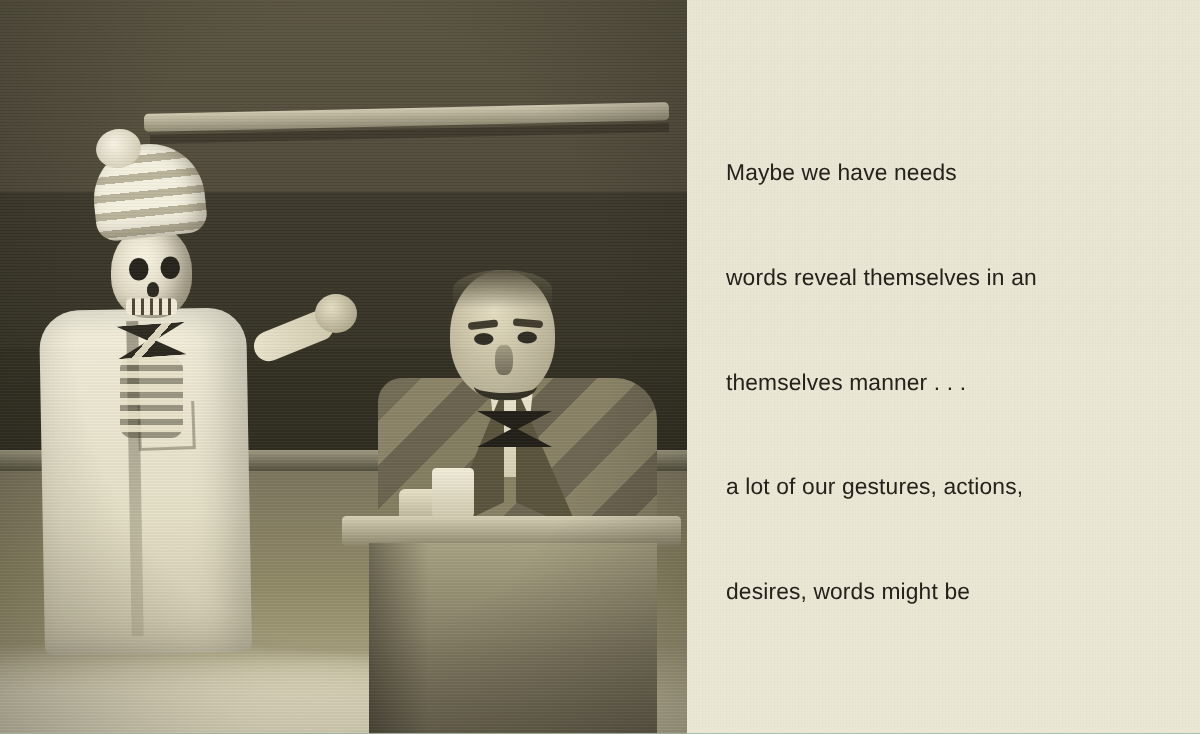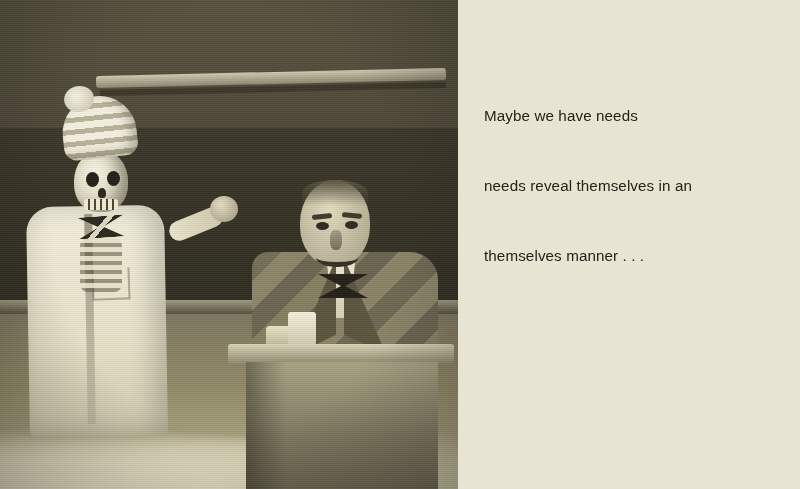--- a/index.html
+++ b/index.html
@@ -345,22 +345,24 @@
     <div class="lectern-shadow"></div>
 
     <div class="vignette"></div>
     <div class="noise"></div>
   </div>
 
   <div class="text-panel">
     <div class="paper-texture"></div>
     <div class="poem">
       <span class="line">Maybe we have needs</span>
-      <span class="line">needs reveal themselves in an</span>
+      <span class="line">words reveal themselves in an</span>
       <span class="line">themselves manner . . .</span>
+      <span class="line">a lot of our gestures, actions,</span>
+      <span class="line">desires, words might be</span>
       
       
       
       
       
       
       
       
       
       

